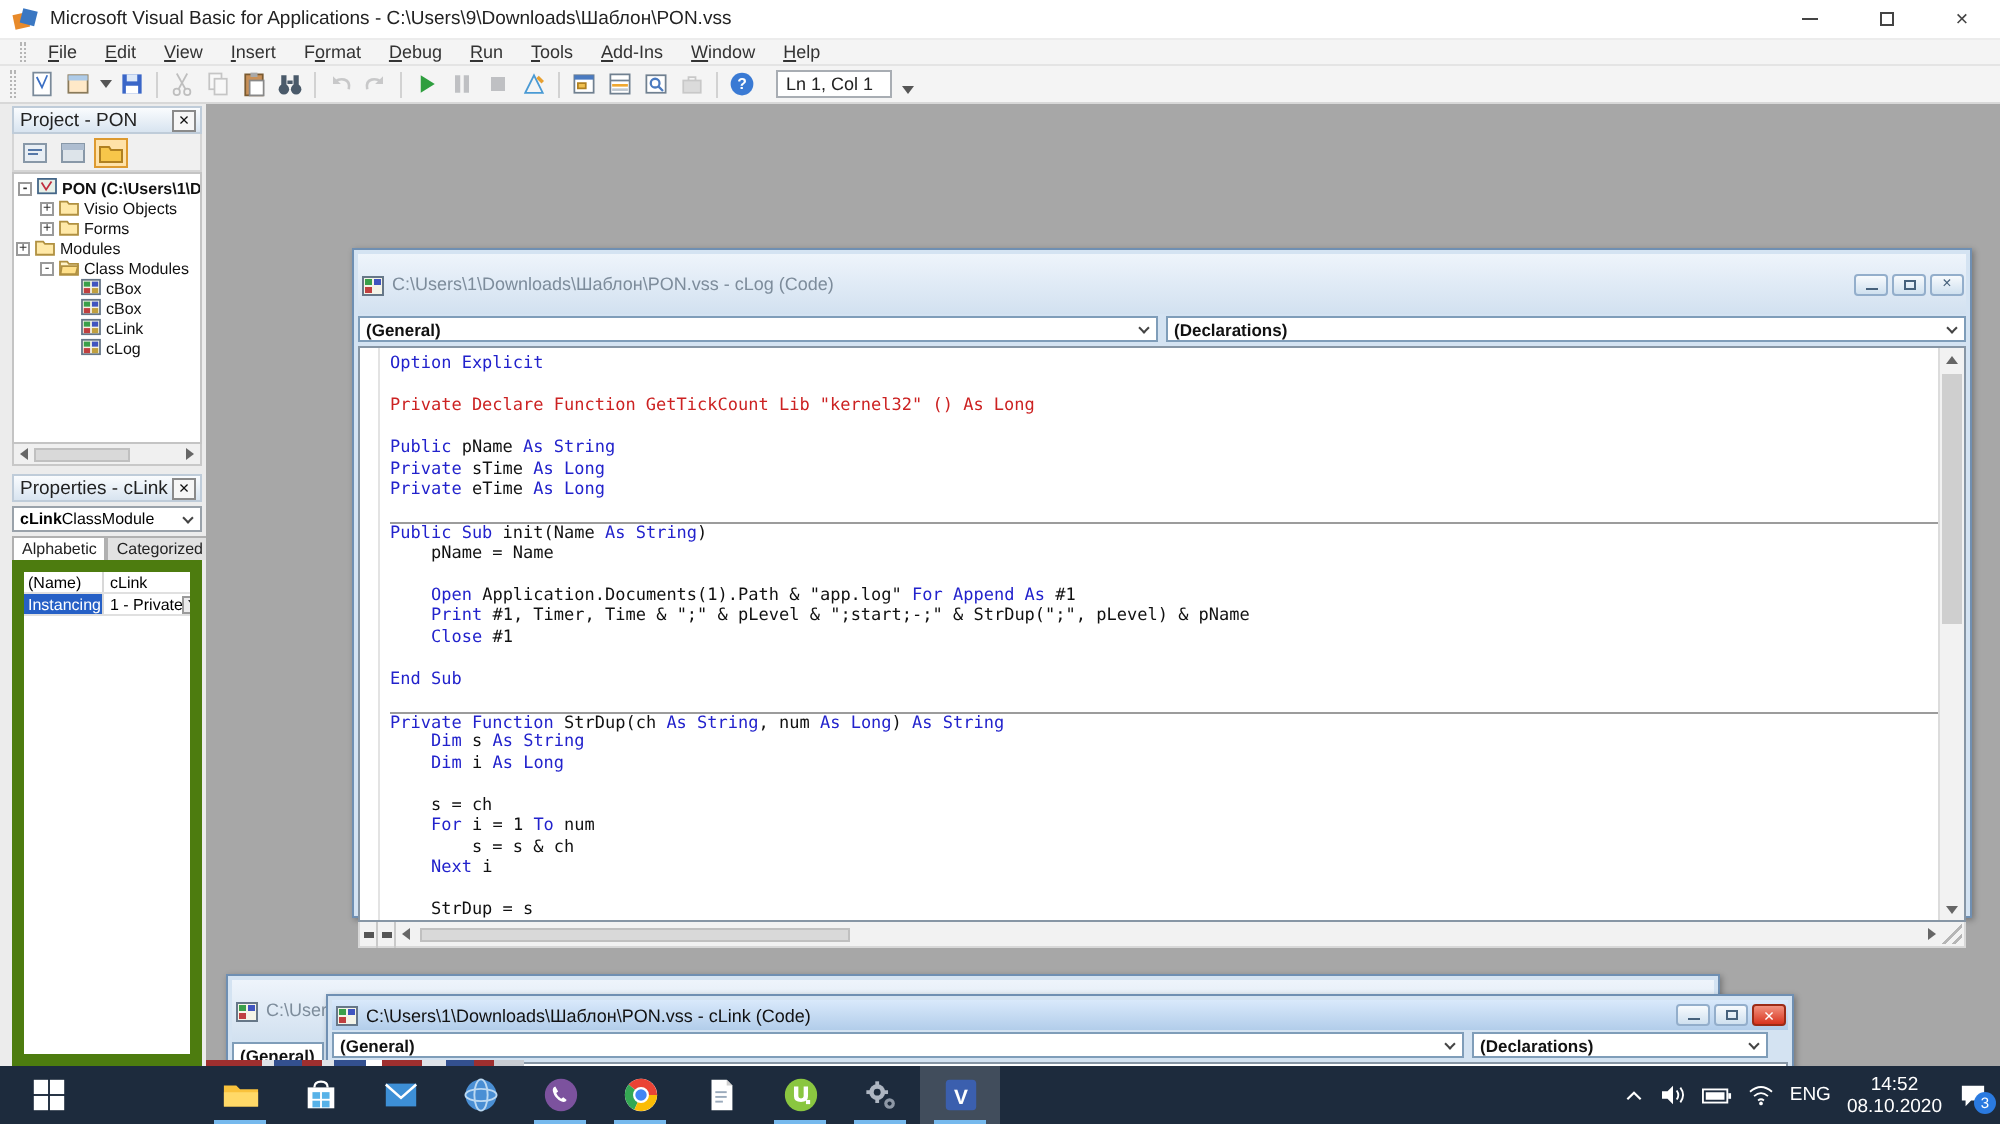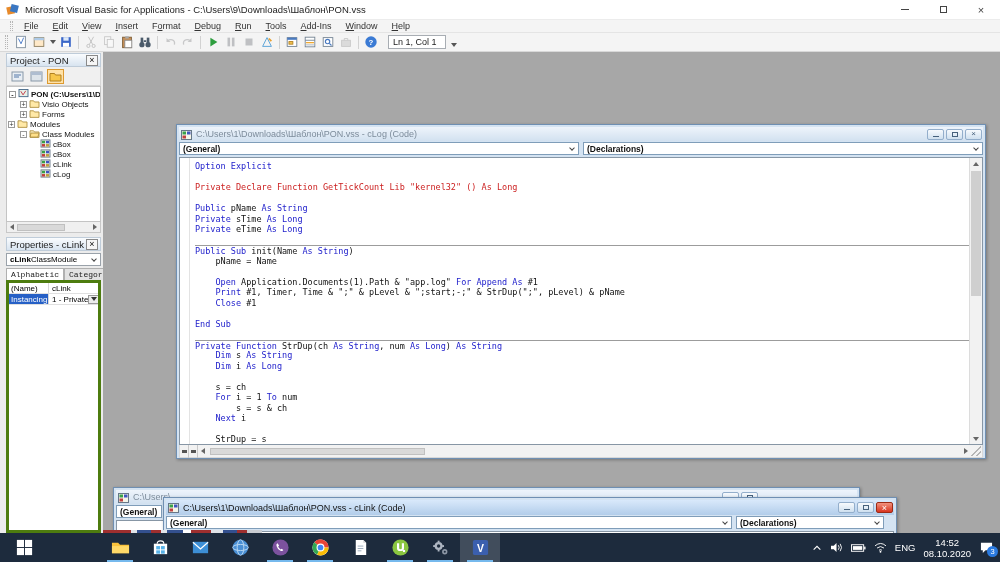--- a/index.html
+++ b/index.html
@@ -55,33 +55,33 @@
 .tri-right{ width:0;height:0;border-top:3px solid transparent;border-bottom:3px solid transparent;border-left:4px solid #666; }
 .tri-up   { width:0;height:0;border-left:3px solid transparent;border-right:3px solid transparent;border-bottom:4px solid #666; }
 .tri-down { width:0;height:0;border-left:3px solid transparent;border-right:3px solid transparent;border-top:4px solid #666; }
 .hthumb { height:7px; background:#d9d9d9; border:1px solid #c0c0c0; }
 
 #properties-panel { margin-top:4px; height:296px; display:flex; flex-direction:column; }
 #prop-combo { height:13px; background:#fff; border:1px solid #9aa2aa; margin-top:2px; display:flex; align-items:center; padding-left:3px; font-size:8px; }
 #prop-combo b { font-weight:bold; }
 #prop-combo .chev { margin-left:auto; }
 #prop-tabs { height:13px; display:flex; align-items:flex-end; margin-top:1px; }
-.prop-tab { font-size:8px; padding:1px 4px 1px 4px; border:1px solid #b0b0b0; border-bottom:none; background:#e2e2e2; color:#222; white-space:nowrap;font-family:Liberation Mono, monospace; }
+.prop-tab { font-size:8px; padding:1px 4px 1px 4px; border:1px solid #b0b0b0; border-bottom:none; background:#e2e2e2; color:#222; white-space:nowrap; }
 .prop-tab.active { background:#fff; height:12px; }
-#prop-grid { flex:1; background:#fff; border:3px solid #4d7c0f; overflow:hidden; }
+#prop-grid { flex:1; background:#fff; border:6px solid #4d7c0f; overflow:hidden; }
 .prop-row { height:11px; display:flex; border-bottom:1px solid #e0e0e0; font-size:8px; }
 .prop-name { width:40px; border-right:1px solid #d8d8d8; padding-left:2px; display:flex; align-items:center; white-space:nowrap; overflow:hidden; }
 .prop-name.selected { background:#2660c6; color:#fff; }
 .prop-value { flex:1; padding-left:3px; display:flex; align-items:center; white-space:nowrap; overflow:hidden; }
 .prop-dd { width:12px; height:9px; margin-left:auto; border:1px solid #9a9a9a; background:#ececec; display:flex; align-items:center; justify-content:center; flex:none; }
 
 
 #mdi { position:absolute; left:103px; top:52px; width:897px; height:481px; background:#a7a7a7; overflow:hidden; }
 .mdi-window { position:absolute; border:1px solid #6f8fb2; background:#d4e3f2; padding:2px; box-shadow:1px 1px 3px rgba(0,0,0,.3); }
-.mdi-title { height:14px; display:flex; align-items:center; padding:0 1px 0 2px; }
+.mdi-title { height:30px; display:flex; align-items:center; padding:0 1px 0 2px; }
 .mdi-title.inactive { background:linear-gradient(#eef4fb,#d2e1f0); }
 .mdi-title.active { background:linear-gradient(#d9e9fb,#b2cdea); }
 .mdi-title .w-ico { width:11px; height:11px; margin-right:4px; flex:none; }
 .mdi-title .w-text { font-size:9px; white-space:nowrap; overflow:hidden; flex:1; }
 .mdi-title.inactive .w-text { color:#7d8c9b; }
 .mdi-title.active .w-text { color:#111; }
 .mdi-btns { display:flex; gap:2px; margin-left:4px; flex:none; }
 .mdi-btn { width:17px; height:11px; border:1px solid #93aecb; border-radius:2px; background:linear-gradient(#f7fafd,#cfe0ef); color:#46617c; display:flex; align-items:center; justify-content:center; font-size:8px; line-height:8px; }
 .mdi-btn .glyph-min { width:6px; height:1px; background:#46617c; margin-top:4px; }
 .mdi-btn .glyph-max { width:6px; height:5px; border:1px solid #46617c; }

